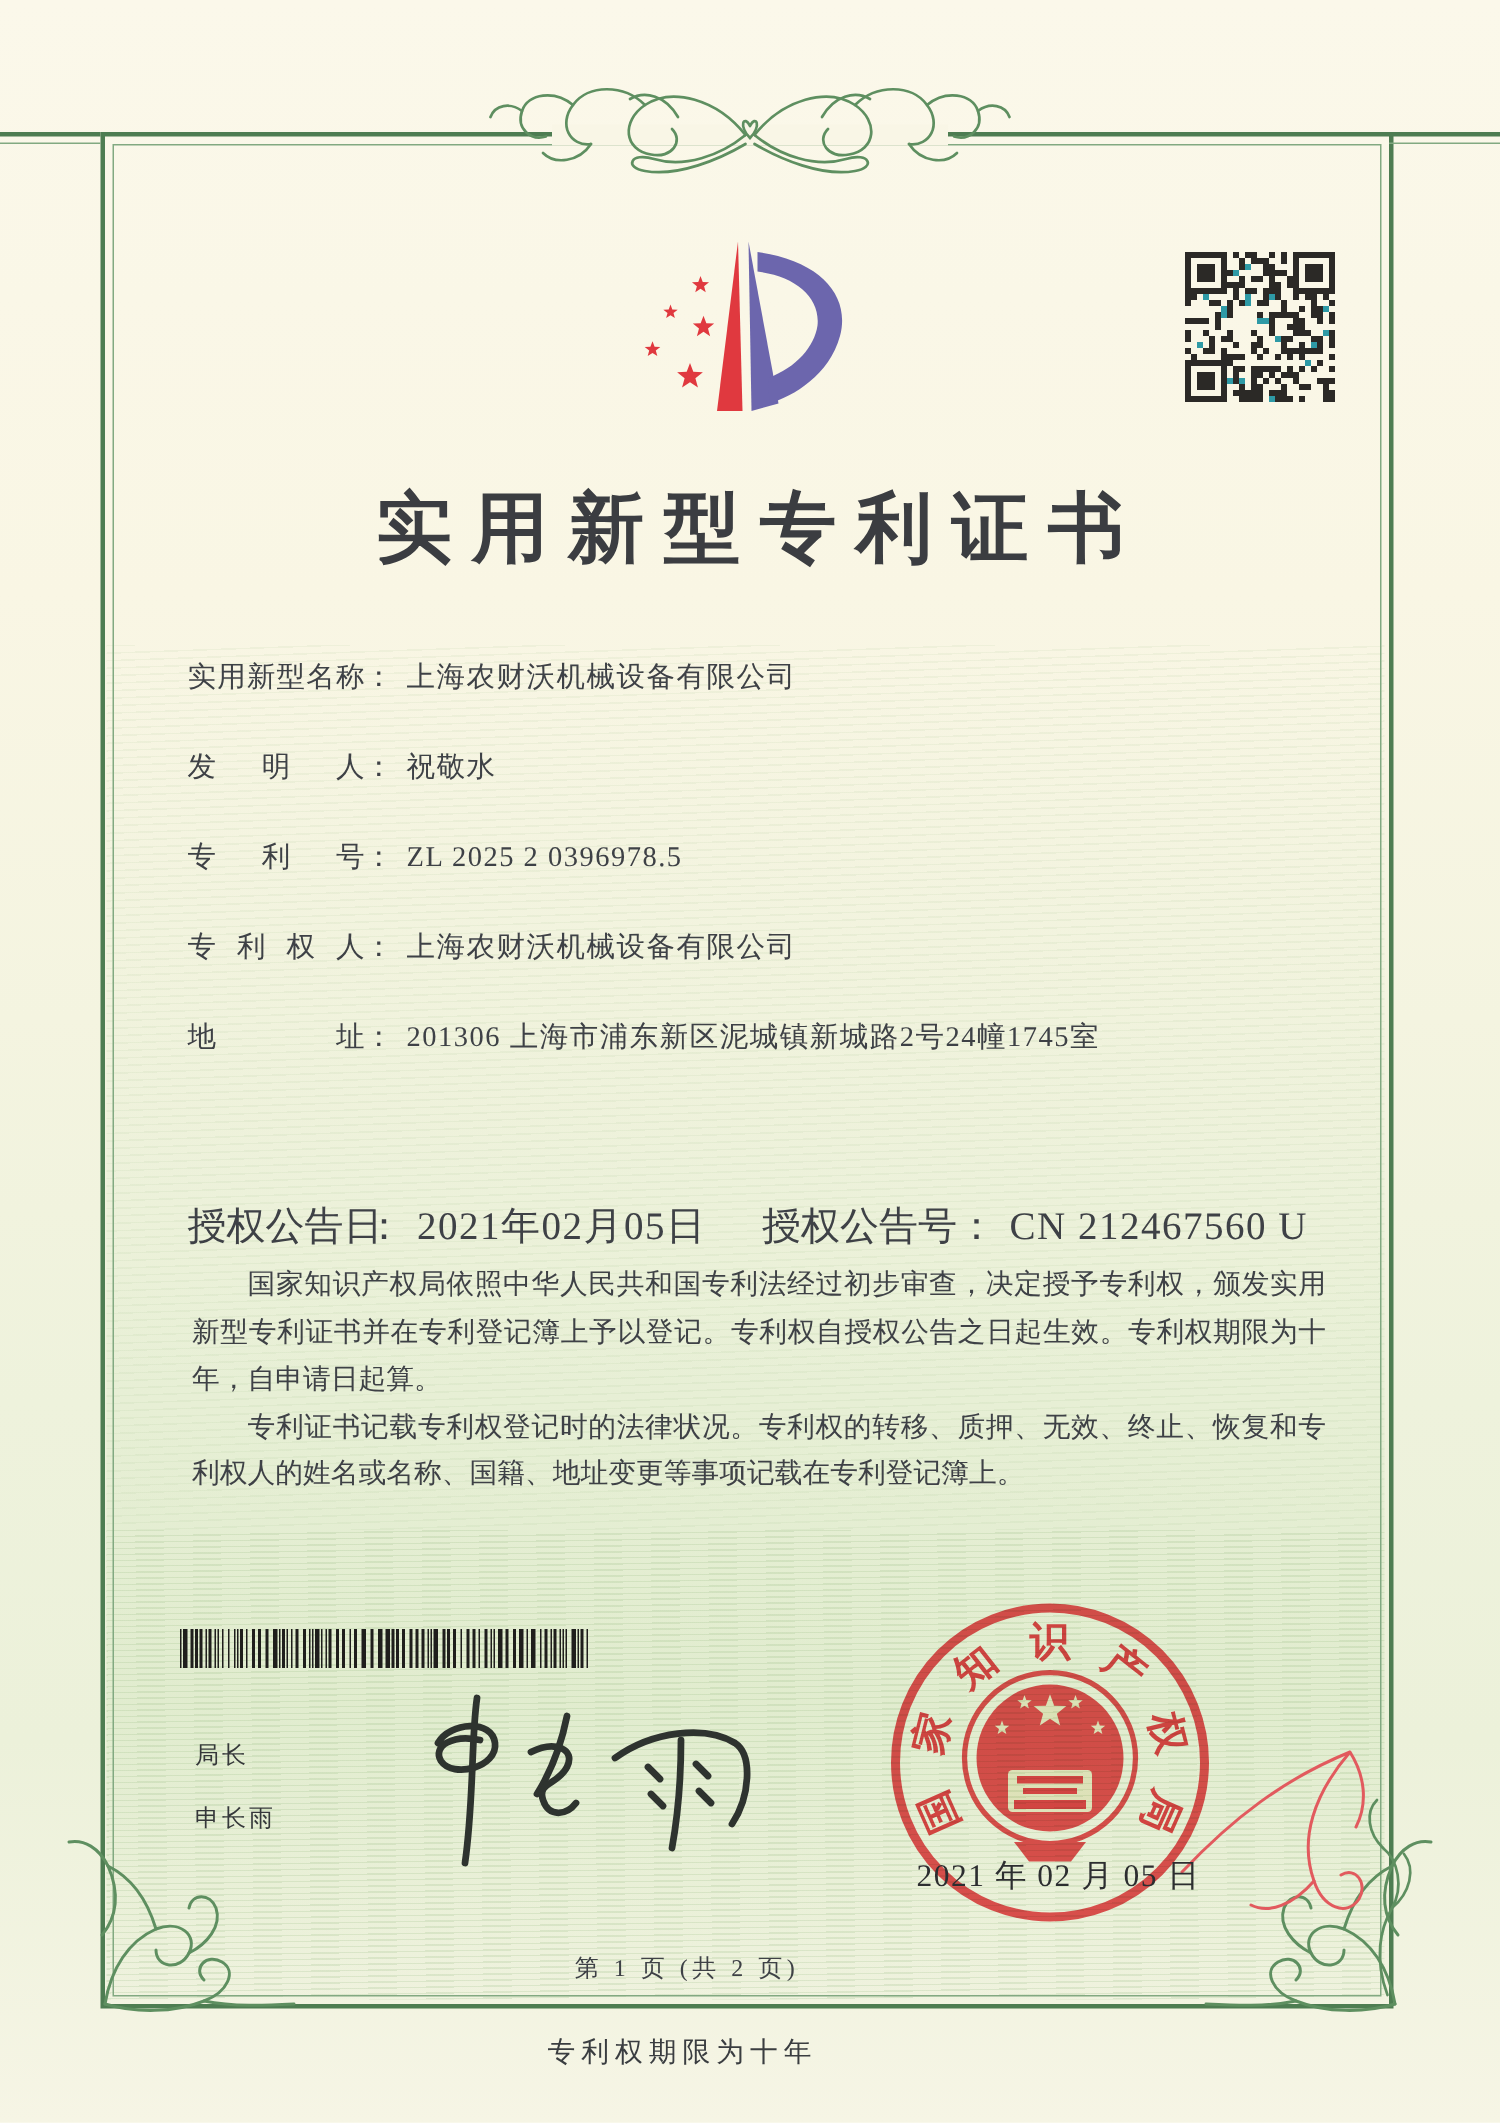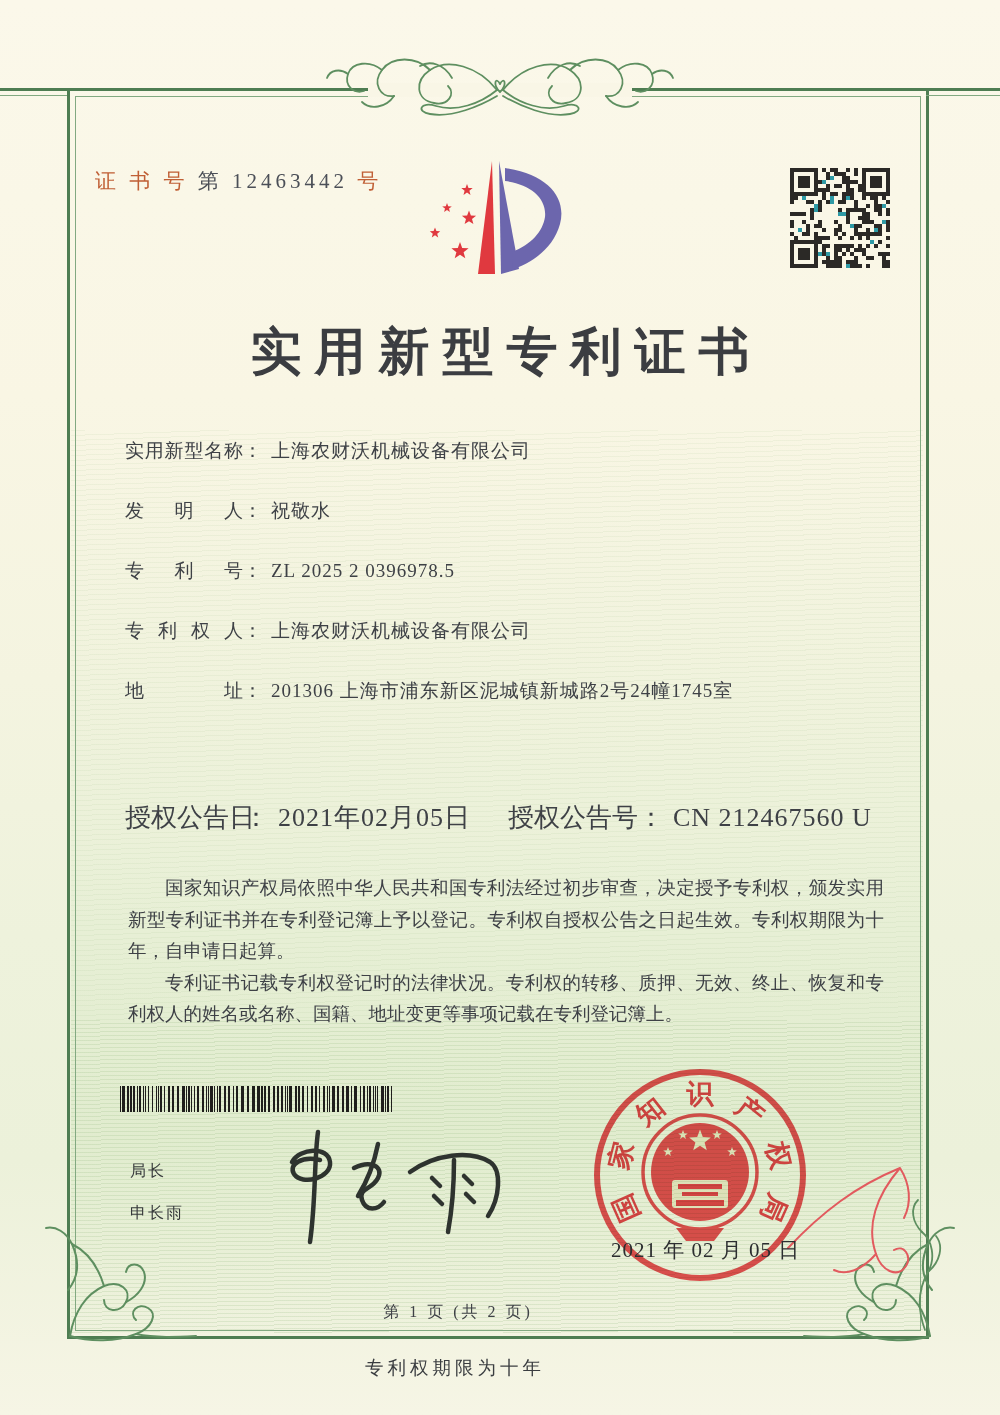--- a/index.html
+++ b/index.html
@@ -22,21 +22,21 @@
   .certno .o{color:#c05f35;}
   .title{position:absolute;left:0;top:318px;width:1000px;text-align:center;
          font-size:51px;font-weight:600;letter-spacing:13px;color:#3b3d41;padding-left:13px;box-sizing:border-box;}
   .fields{position:absolute;left:125px;top:438px;width:790px;font-size:19px;color:#3e4146;}
   .frow{height:60px;display:block;white-space:nowrap;}
   .lb{display:inline-block;width:118px;text-align:justify;text-align-last:justify;}
   .cl{display:inline-block;margin-right:9px;}
   .vl{letter-spacing:1px;}
   .grant{position:absolute;left:125px;top:800px;width:790px;font-size:26px;color:#3e4146;white-space:nowrap;}
   .grant .right{position:absolute;left:383px;top:0;}
-  .paras{position:absolute;left:128px;top:842px;width:756px;font-size:18.5px;line-height:31.5px;color:#3e4146;text-align:justify;margin-top:31px;}
+  .paras{position:absolute;left:128px;top:842px;width:756px;font-size:18.5px;line-height:31.5px;color:#3e4146;text-align:justify;}
   .paras p{margin:0;text-indent:2em;}
   .director{position:absolute;left:130px;top:1150px;font-size:16px;color:#35383a;line-height:42px;letter-spacing:2px;}
   .sealdate{position:absolute;left:611px;top:1236px;font-size:21px;color:#2c2e30;letter-spacing:1px;}
   .pageinfo{position:absolute;left:458px;top:1302px;transform:translateX(-50%);font-size:16px;letter-spacing:3px;color:#3e4146;white-space:nowrap;}
   .backnote{position:absolute;left:455px;top:1355px;transform:translateX(-50%);font-size:18.5px;letter-spacing:4px;color:#3a3d40;white-space:nowrap;}
   svg{position:absolute;overflow:visible;}
   .seal-svg{mix-blend-mode:multiply;}
 </style>
 </head>
 <body>
@@ -83,25 +83,20 @@
         <path d="M922,1232 C912,1222 910,1208 918,1200"></path>
       </g>
       <g stroke="#e25a5e" stroke-width="2">
         <path d="M788,1248 C822,1212 856,1186 900,1168 C876,1196 866,1226 876,1254 C882,1272 898,1278 906,1266 C912,1256 904,1244 894,1250"></path>
         <path d="M900,1168 C910,1184 912,1202 904,1218"></path>
         <path d="M876,1254 C862,1270 846,1276 834,1270"></path>
       </g>
     </g>
   </svg>
 
-  <div class="certno">
-    <span class="o">证 书 号</span>
-    <span>第 12463442</span>
-    <span class="o">号</span>
-  </div>
 
   <svg id="logo" style="left:400px;top:140px;" width="220" height="160" viewBox="400 140 220 160">
     <polygon points="492,161 478,274 495,274" fill="#e0393f"></polygon>
     <polygon points="499,161 501,274 519,269" fill="#6c66ad"></polygon>
     <path d="M505,168 C548,174 567,198 560,224 C553,250 529,264 513,269 L512,252 C531,245 543,231 545,217 C547,198 530,184 505,181 Z" fill="#6c66ad"></path>
   <polygon points="467.0,184.0 468.5,188.0 472.7,188.1 469.4,190.8 470.5,194.9 467.0,192.5 463.5,194.9 464.6,190.8 461.3,188.1 465.5,188.0" fill="#e0393f"></polygon>
       <polygon points="447.0,203.0 448.2,206.3 451.8,206.5 449.0,208.6 449.9,212.0 447.0,210.1 444.1,212.0 445.0,208.6 442.2,206.5 445.8,206.3" fill="#e0393f"></polygon>
       <polygon points="469.0,210.5 470.9,215.5 476.1,215.7 472.0,219.0 473.4,224.1 469.0,221.2 464.6,224.1 466.0,219.0 461.9,215.7 467.1,215.5" fill="#e0393f"></polygon>
       <polygon points="435.0,227.5 436.4,231.1 440.2,231.3 437.2,233.7 438.2,237.4 435.0,235.3 431.8,237.4 432.8,233.7 429.8,231.3 433.6,231.1" fill="#e0393f"></polygon>
       <polygon points="460.0,242.0 462.2,247.9 468.6,248.2 463.6,252.2 465.3,258.3 460.0,254.8 454.7,258.3 456.4,252.2 451.4,248.2 457.8,247.9" fill="#e0393f"></polygon>

